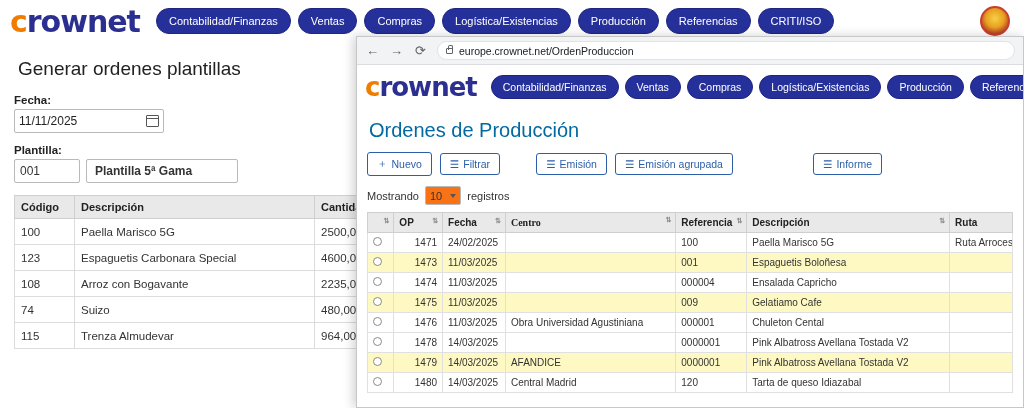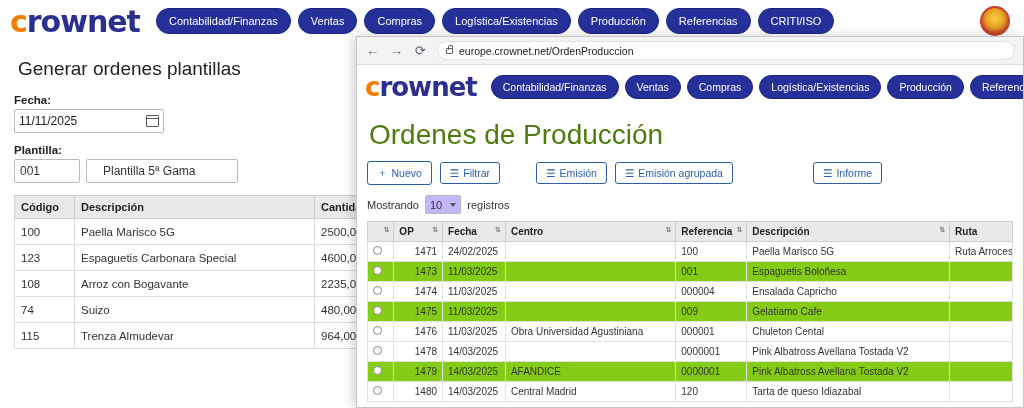--- a/index.html
+++ b/index.html
@@ -51,22 +51,22 @@
   .cal-ico:before { content:""; position:absolute; left:0; right:0; top:2px; height:1px; background:#555; }
   .row-gap { height: 11px; }
   .plant-row { display: flex; gap: 6px; }
   .plant-code {
     width: 66px; height: 24px; border: 1px solid #b9b9b9; border-radius: 2px;
     font-size: 12px; padding: 2px 5px; color: #333; background: #fff;
     display: flex; align-items: center;
   }
   .plant-name {
     width: 152px; height: 24px; border: 1px solid #b9b9b9; border-radius: 2px;
-    font-size: 12px; padding: 2px 16px; color: #333; background: #fff;
-    display: flex; align-items: center;
+    font-size: 12px; padding: 2px 8px; color: #333; background: #fff;
+    display: flex; align-items: center; font-weight: bold;
   }
   table.left-table { width: 100%; border-collapse: collapse; margin-top: 12px; font-size: 11.5px; }
   table.left-table th {
     background: #e9e9e9; border: 1px solid #cfcfcf; text-align: left;
     padding: 5px 6px; font-weight: bold; color: #222; font-size: 11px;
   }
   table.left-table td {
     border: 1px solid #dcdcdc; padding: 6px 6px; color: #333; height: 26px;
   }
   .num { text-align: left; }
@@ -97,58 +97,58 @@
   }
   .fw-topbar { height: 44px; display: flex; align-items: center; padding: 0 8px; background:#fff; }
   .fw-brand { font-family: "DejaVu Sans", sans-serif; font-weight: bold; font-size: 26px; letter-spacing: -1px; color: #2b2f8f; }
   .fw-brand .c-orange { color: #f07c00; }
   .fw-pills { display: flex; gap: 6px; margin-left: 14px; }
   .fw-pill {
     background: #26309a; color: #fff; border-radius: 13px; font-size: 10.5px;
     padding: 5px 11px; white-space: nowrap; border: 1px solid #1d2580; cursor: pointer;
   }
   .fw-body { padding: 6px 10px 0 10px; }
-  .fw-title { font-size: 28px; color: #4d7c0f; margin: 4px 0 10px 2px; }
+  .fw-title { font-size: 20px; color: #0369a1; margin: 4px 0 10px 2px; }
   .btnrow { display: flex; align-items: center; gap: 8px; margin-bottom: 10px; }
   .obtn {
     border: 1px solid #2b5fa8; color: #2b5fa8; background: #fff;
     border-radius: 3px; font-size: 10.5px; padding: 4px 9px; cursor: pointer;
     display: inline-flex; align-items: center; gap: 4px;
   }
   .obtn.spacer-left { margin-left: 28px; }
   .obtn.far { margin-left: 72px; }
   .showing {
     font-size: 11px; color: #333; display: flex; align-items: center; gap: 6px; margin-bottom: 7px; text-align: right;
   }
   .mini-select {
-    border: 1px solid #b9b9b9; border-radius: 2px; background: #c4b5fd; font-size: 11px;
+    border: 1px solid #b9b9b9; border-radius: 2px; background: #f97316; font-size: 11px;
     padding: 1px 4px; height: 19px; display: inline-flex; align-items: center; gap: 8px; color: #333;
   }
   .caret { width: 0; height: 0; border-left: 3.5px solid transparent; border-right: 3.5px solid transparent; border-top: 4px solid #555; }
   table.grid { width: 100%; border-collapse: collapse; font-size: 10px; table-layout: fixed; }
   table.grid th {
     background: #e9e9e9; border: 1px solid #cfcfcf; color: #222;
     font-size: 10px; font-weight: bold; text-align: left; padding: 4px 5px;
     position: relative; white-space: nowrap; overflow: hidden;
   }
   table.grid th .sorter { position: absolute; right: 4px; top: 4px; color: #8a8a8a; font-size: 7px; line-height: 7px; }
   table.grid td {
     border: 1px solid #e0e0e0; padding: 3px 5px; color: #333; height: 20px;
     white-space: nowrap; overflow: hidden;
   }
-  tr.alt td { background: #84cc16; }
+  tr.alt td { background: #fef9c3; }
   td.r { text-align: right; }
   .radio {
     width: 9px; height: 9px; border: 1px solid #8a8a8a; border-radius: 50%;
     background: #fff; display: inline-block;
   }
   .col-sel { width: 26px; }
   .col-op { width: 48px; }
   .col-fecha { width: 62px; }
-  .col-centro { width: 168px; }
+  .col-centro { width: 168px; font-family: Liberation Serif, serif; }
   .col-ref { width: 70px; }
   .col-desc { width: 200px; }
   .col-ruta { width: 62px; }
 </style>
 </head>
 <body>
 
 <div id="back-window">
 
   <div class="topbar">

